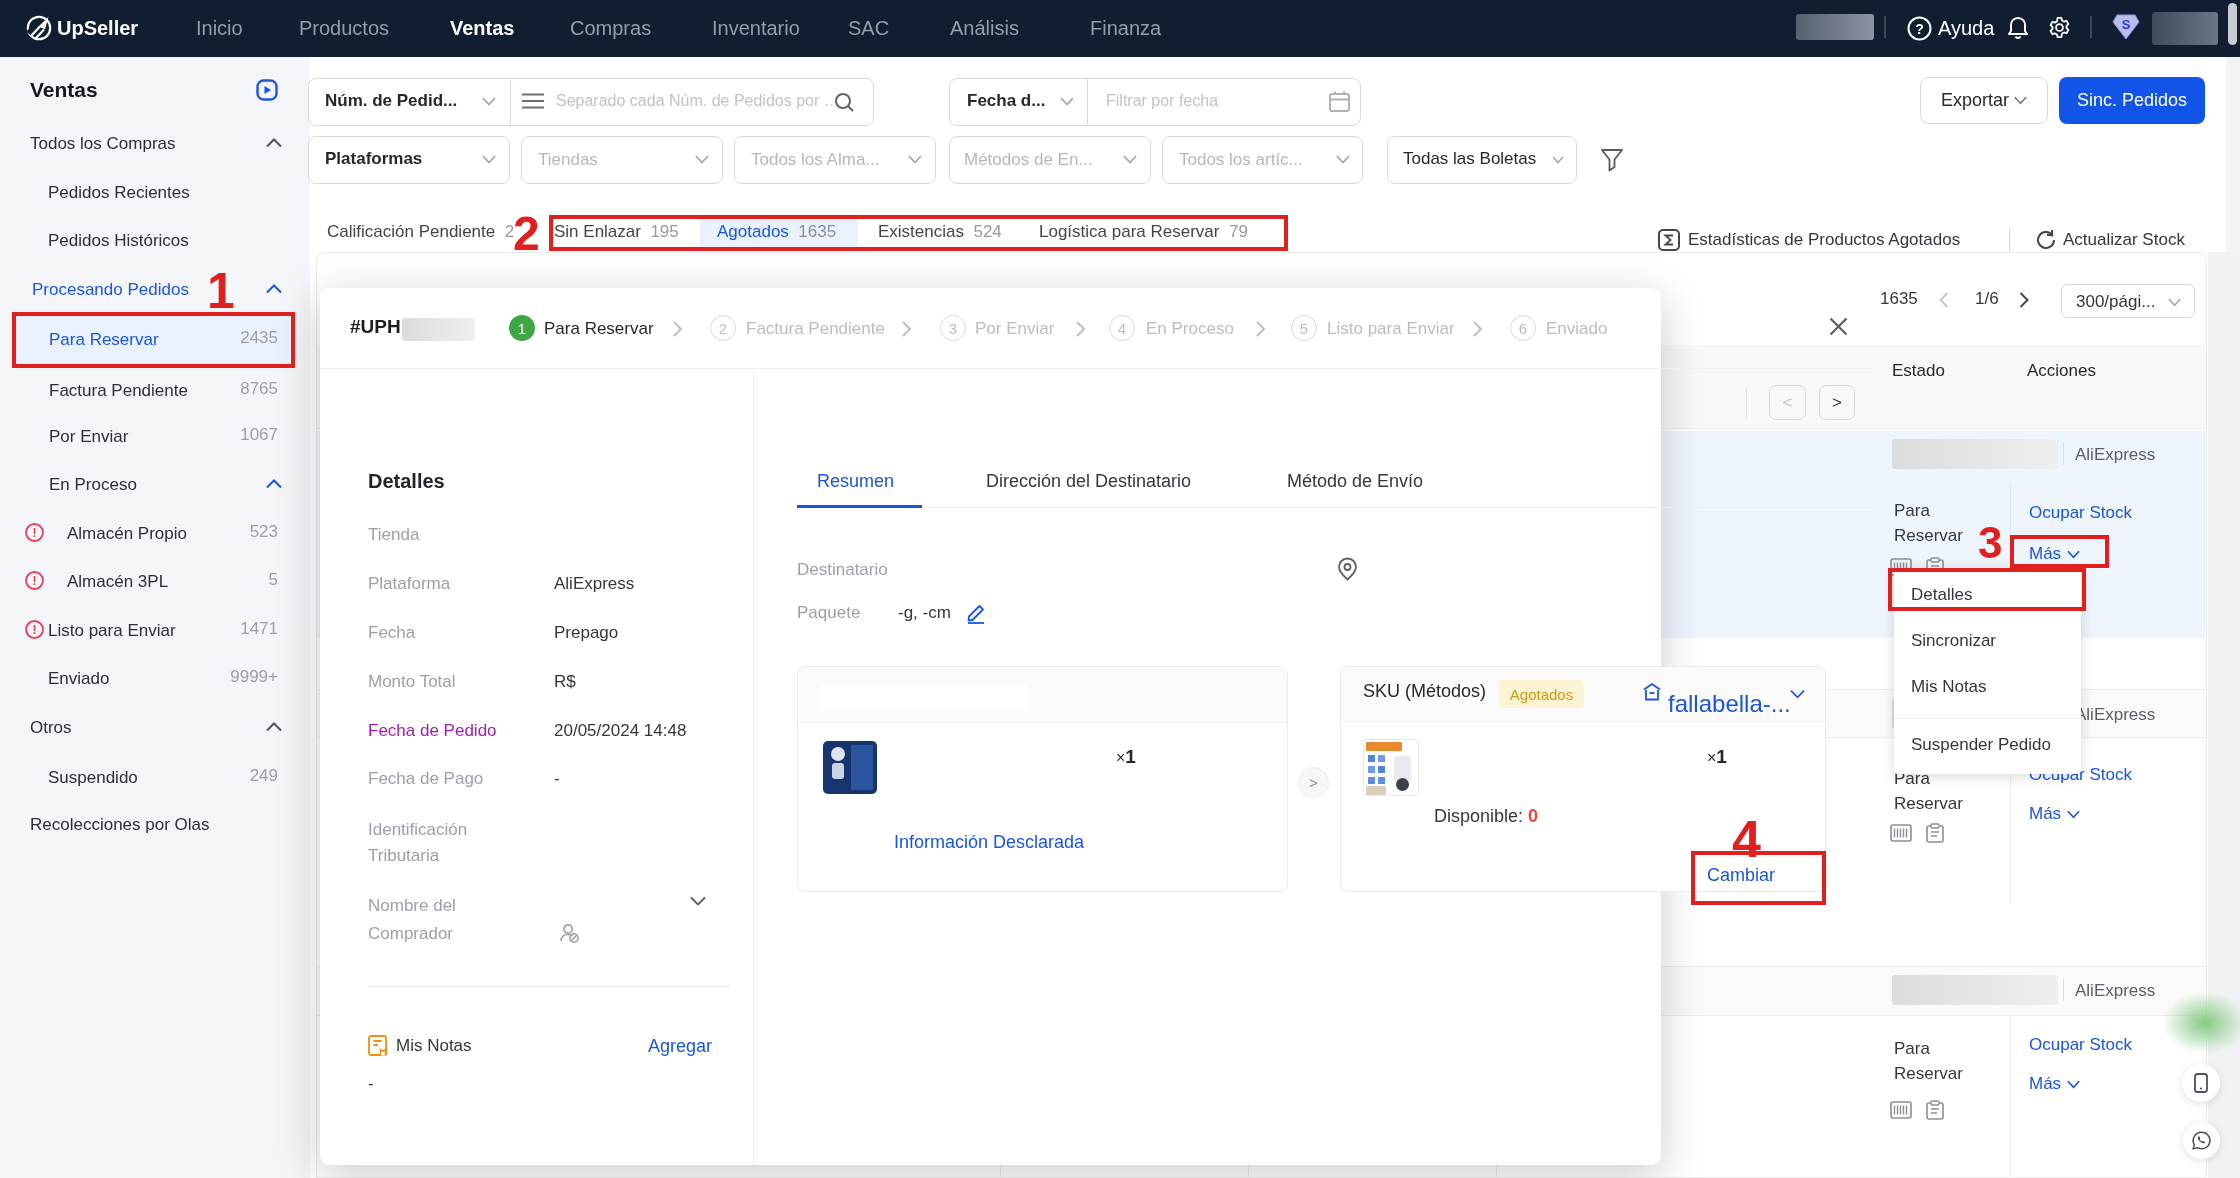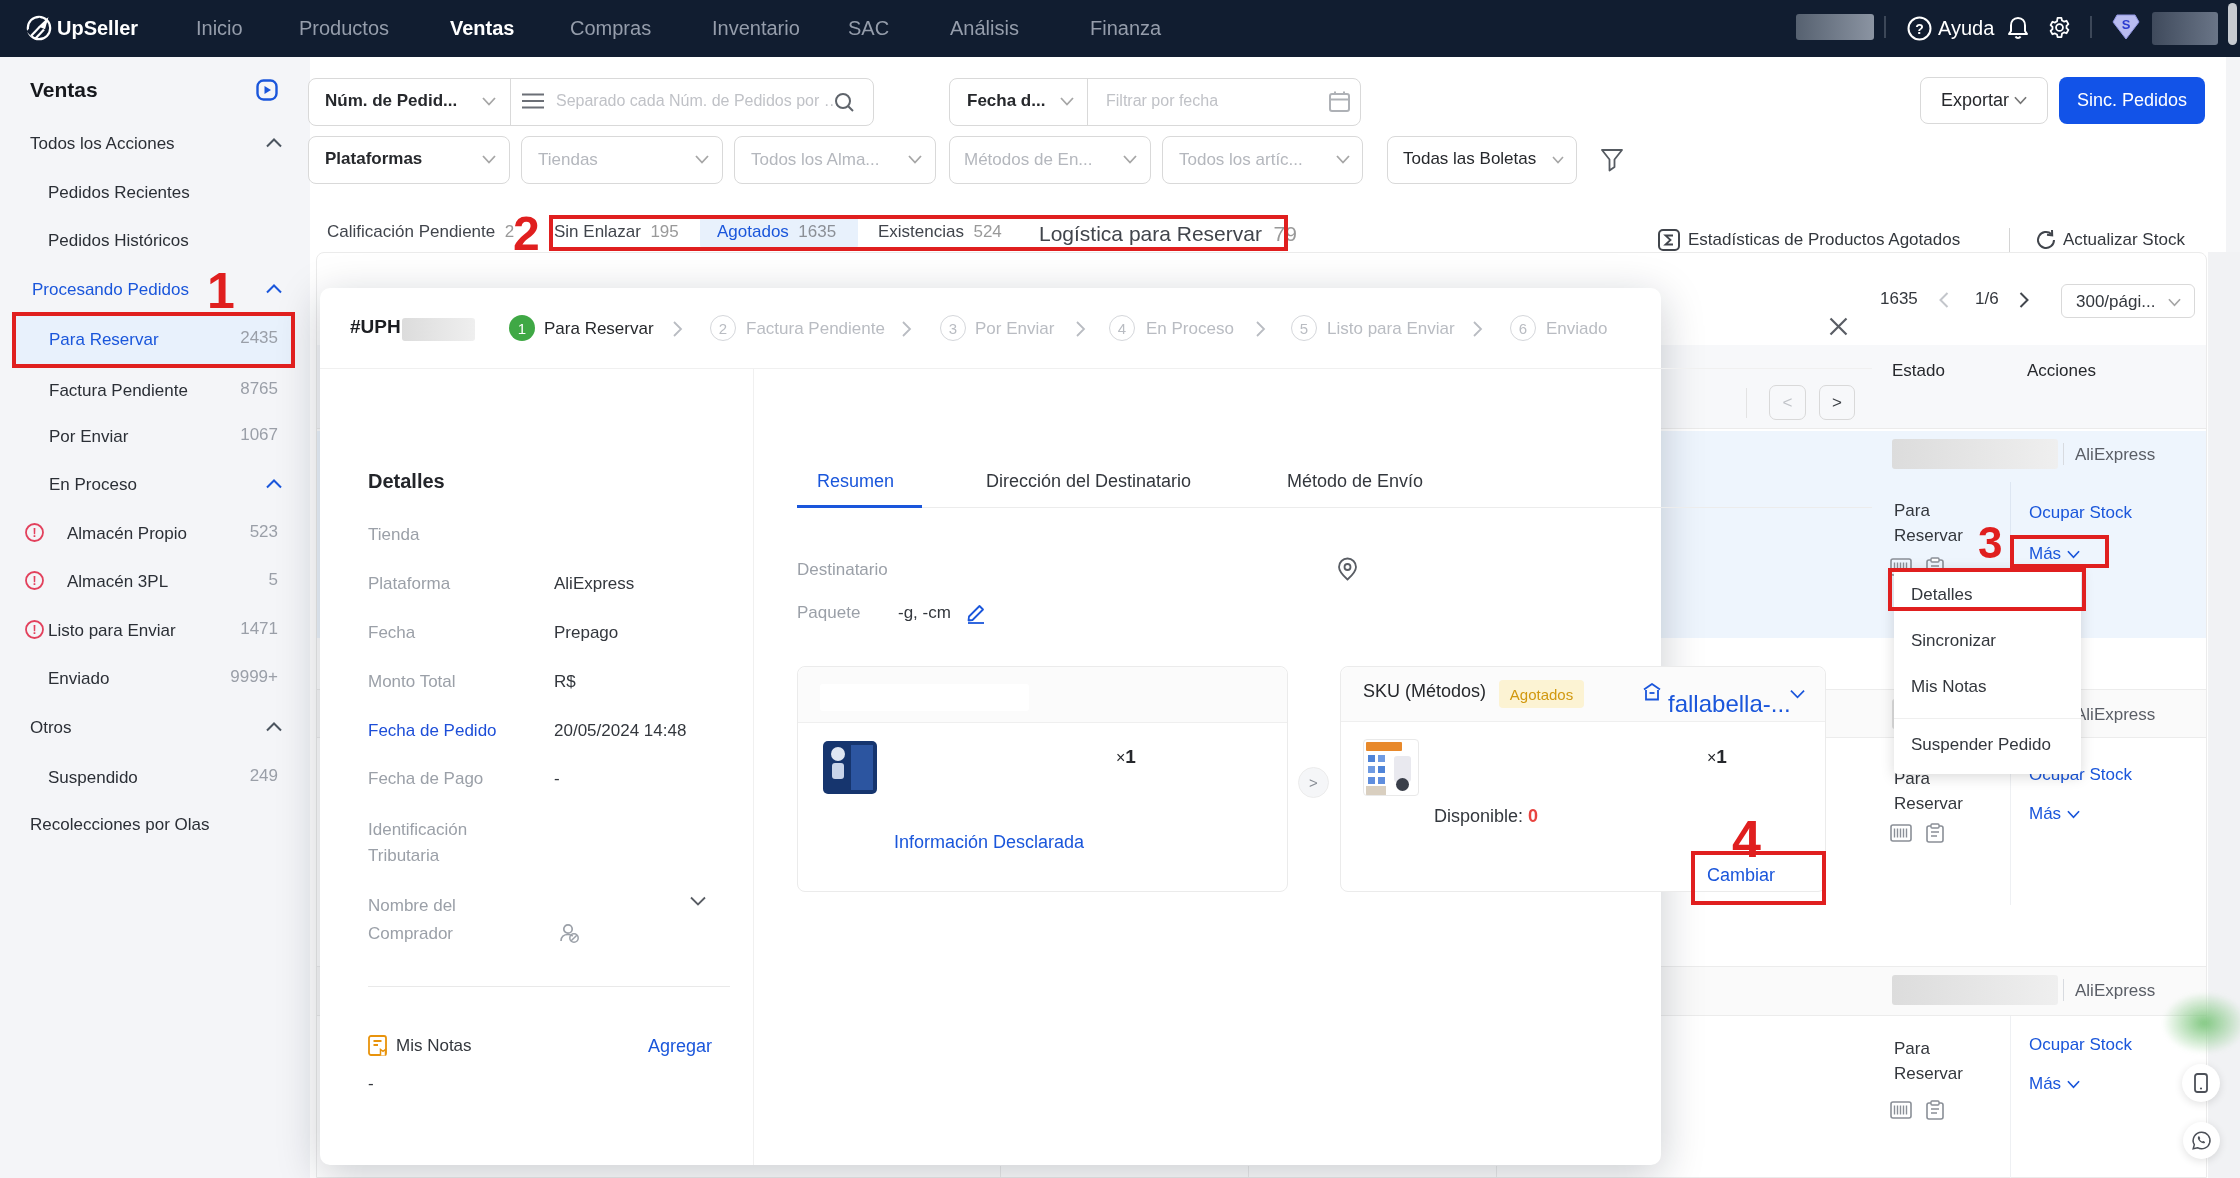--- a/index.html
+++ b/index.html
@@ -70,21 +70,21 @@
   <div class="abs" style="left:2152px;top:12px;width:66px;height:33px;border-radius:3px;background:linear-gradient(90deg,#3f4a5c,#6a7587)"></div>
   <div class="abs" style="left:2228px;top:3px;width:9px;height:42px;border-radius:5px;background:#c7cbd1"></div>
 </div>
 
 <div id="side">
   <div class="abs" style="left:30px;top:21px;font-size:21px;font-weight:bold;color:#16181d">Ventas</div>
   <svg class="abs" style="left:256px;top:22px" width="22" height="22" viewBox="0 0 22 22">
     <rect x="1.5" y="1.5" width="19" height="19" rx="6" stroke="#1a56db" stroke-width="2.4" fill="none"></rect>
     <path d="M8.5 7 L15 11 L8.5 15 Z" fill="#1a56db"></path>
   </svg>
-  <div class="sitem" style="left:30px;top:75px">Todos los Acciones</div>
+  <div class="sitem" style="left:30px;top:75px">Todos los Compras</div>
   <svg class="abs" style="left:266px;top:81px" width="16" height="10" viewBox="0 0 16 10">
       <path class="chev" d="M1 8.5 L8 1.5 L15 8.5"></path>
     </svg>
   <div class="sitem" style="left:48px;top:124px">Pedidos Recientes</div>
   <div class="sitem" style="left:48px;top:172px">Pedidos Históricos</div>
   <div class="sitem blue" style="left:32px;top:221px">Procesando Pedidos</div>
   <svg class="abs" style="left:266px;top:227px" width="16" height="10" viewBox="0 0 16 10">
       <path d="M1 8.5 L8 1.5 L15 8.5" stroke="#1a56db" stroke-width="2" fill="none"></path>
     </svg>
   <div class="abs" style="left:16px;top:259px;width:275px;height:48px;background:#e8f1fc"></div>
@@ -197,21 +197,21 @@
     <svg width="13" height="9" viewBox="0 0 14 9">
         <path d="M1 1 L7 7.5 L13 1" stroke="#777" stroke-width="1.8" fill="none"></path>
       </svg></div>
   <div class="abs ctr" style="left:2059px;top:77px;width:146px;height:47px;background:#1253e8;border-radius:8px;justify-content:center;color:#fff;font-size:18px">Sinc. Pedidos</div>
 
   <div class="abs" style="left:327px;top:222px;font-size:17px;color:#41454c">Calificación Pendiente&nbsp;&nbsp;<span style="color:#999">2</span></div>
   <div class="abs" style="left:700px;top:217px;width:158px;height:31px;background:#e8f1fc;border-radius:3px"></div>
   <div class="abs" style="left:554px;top:222px;font-size:17px;color:#41454c">Sin Enlazar&nbsp;&nbsp;<span style="color:#999">195</span></div>
   <div class="abs" style="left:717px;top:222px;font-size:17px;color:#1a56db">Agotados&nbsp;&nbsp;<span style="color:#8b8f96">1635</span></div>
   <div class="abs" style="left:878px;top:222px;font-size:17px;color:#41454c">Existencias&nbsp;&nbsp;<span style="color:#999">524</span></div>
-  <div class="abs" style="left:1039px;top:222px;font-size:21px;color:#41454c">Logística para Reservar&nbsp;&nbsp;<span style="color:#999">79</span></div>
+  <div class="abs" style="left:1039px;top:222px;font-size:17px;color:#41454c">Logística para Reservar&nbsp;&nbsp;<span style="color:#999">79</span></div>
   <div class="rednum" style="left:513px;top:206px;font-size:48px">2</div>
   <div class="redbox" style="left:549px;top:215px;width:739px;height:36px"></div>
 
   <svg class="abs" style="left:1658px;top:229px" width="22" height="22" viewBox="0 0 22 22">
       <rect x="1" y="1" width="20" height="20" rx="4" stroke="#41454c" stroke-width="2" fill="none"></rect>
       <path d="M15 6.5 H7.5 L12.5 11 L7.5 15.5 H15" stroke="#41454c" stroke-width="1.8" fill="none"></path>
     </svg>
   <div class="abs" style="left:1688px;top:230px;font-size:17px;color:#33373d">Estadísticas de Productos Agotados</div>
   <div class="abs" style="left:2009px;top:228px;width:1px;height:24px;background:#d4d4d4"></div>
   <svg class="abs" style="left:2035px;top:229px" width="22" height="22" viewBox="0 0 22 22">
@@ -378,21 +378,21 @@
 
   <div class="abs" style="left:433px;top:81px;width:1px;height:796px;background:#f0f0f0"></div>
   <div class="abs" style="left:48px;top:182px;font-size:20px;font-weight:bold;color:#23252a">Detalles</div>
   <div class="abs" style="left:48px;top:237px;font-size:17px;color:#9ba0a8">Tienda</div>
   <div class="abs" style="left:48px;top:286px;font-size:17px;color:#9ba0a8">Plataforma</div>
   <div class="abs" style="left:234px;top:286px;font-size:17px;color:#33373d">AliExpress</div>
   <div class="abs" style="left:48px;top:335px;font-size:17px;color:#9ba0a8">Fecha</div>
   <div class="abs" style="left:234px;top:335px;font-size:17px;color:#33373d">Prepago</div>
   <div class="abs" style="left:48px;top:384px;font-size:17px;color:#9ba0a8">Monto Total</div>
   <div class="abs" style="left:234px;top:384px;font-size:17px;color:#33373d">R$</div>
-  <div class="abs" style="left:48px;top:433px;font-size:17px;color:#1d4ed8">Fecha de Pedido</div>
+  <div class="abs" style="left:48px;top:433px;font-size:17px;color:#a21caf">Fecha de Pedido</div>
   <div class="abs" style="left:234px;top:433px;font-size:17px;color:#33373d">20/05/2024 14:48</div>
   <div class="abs" style="left:48px;top:481px;font-size:17px;color:#9ba0a8">Fecha de Pago</div>
   <div class="abs" style="left:234px;top:481px;font-size:17px;color:#33373d">-</div>
   <div class="abs" style="left:48px;top:529px;font-size:17px;color:#9ba0a8;line-height:26px">Identificación<br>Tributaria</div>
   <div class="abs" style="left:48px;top:604px;font-size:17px;color:#9ba0a8;line-height:28px">Nombre del<br>Comprador</div>
   <svg class="abs" style="left:370px;top:608px" width="16" height="10" viewBox="0 0 16 10">
       <path d="M1 1.5 L8 8.5 L15 1.5" stroke="#595d64" stroke-width="1.8" fill="none"></path>
     </svg>
   <svg class="abs" style="left:238px;top:634px" width="22" height="22" viewBox="0 0 22 22">
     <circle cx="10" cy="7" r="4.2" stroke="#9ba0a8" stroke-width="1.7" fill="none"></circle>

